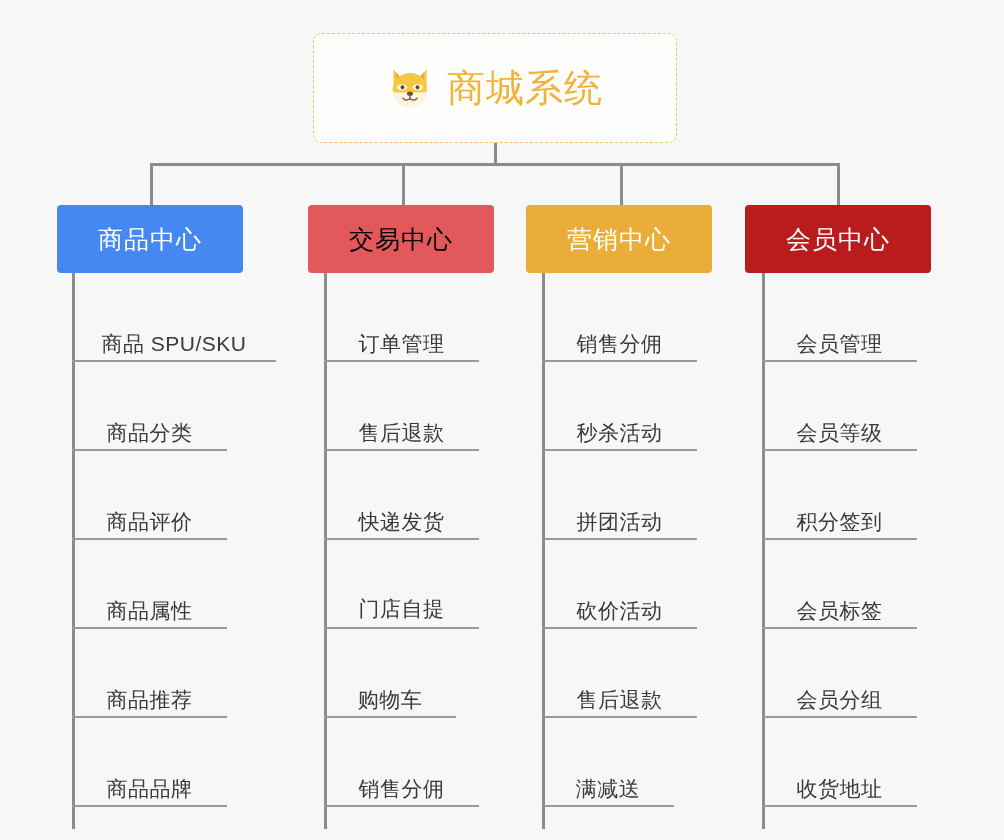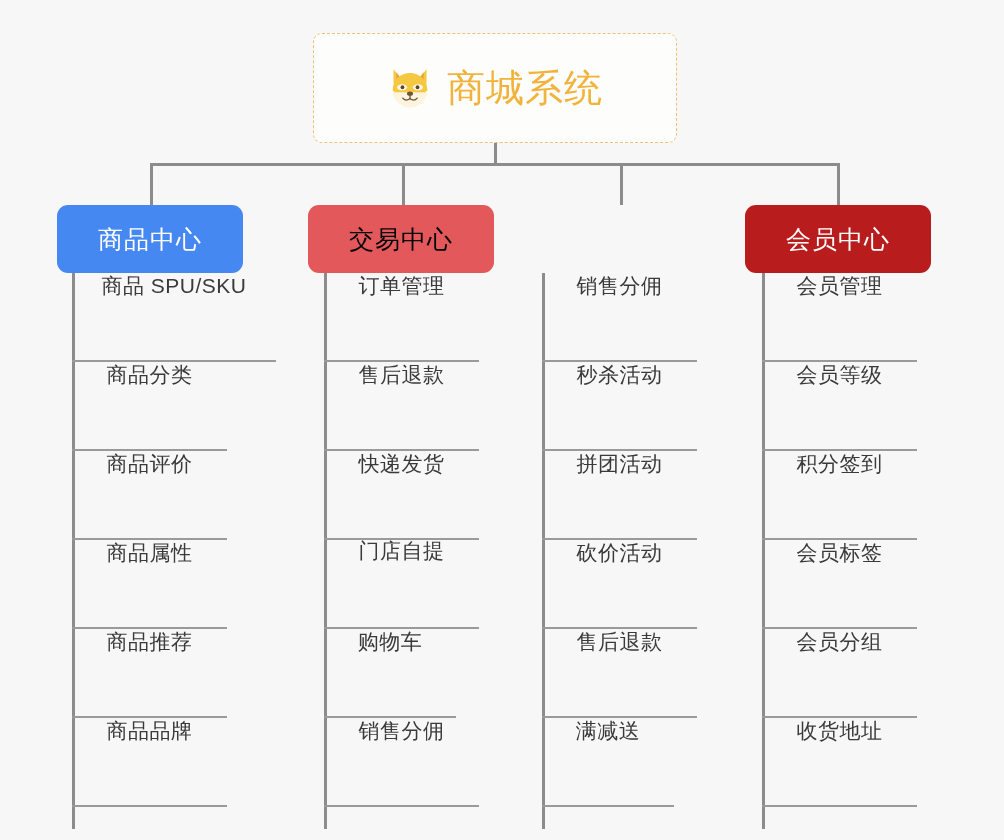--- a/index.html
+++ b/index.html
@@ -58,21 +58,21 @@
     position: absolute;
     background: #8c8c8c;
   }
   .conn-v { width: 3px; }
   .conn-h { height: 3px; }
 
   
   .cat-box {
     position: absolute;
     height: 68px;
-    border-radius: 11px;
+    border-radius: 4px;
     display: flex;
     align-items: center;
     justify-content: center;
     color: #ffffff;
     font-size: 25px;
     letter-spacing: 1px;
     white-space: nowrap;
   }
 
   
@@ -87,22 +87,23 @@
     width: 3px;
     background: #8c8c8c;
   }
   .leaf-item {
     position: absolute;
     left: 0;
     height: 89px;
     box-sizing: border-box;
     border-bottom: 2px solid #9a9a9a;
     display: flex;
+    align-items: flex-end;
     justify-content: center;
-    padding-bottom: 9px;
+    padding-bottom: 3px;
   }
   .leaf-label {
     font-size: 21px;
     color: #3a3a3a;
     white-space: nowrap;
     line-height: 1.25;
     letter-spacing: 0.5px;
     padding: 0 10px;
   }
 </style>
@@ -140,20 +141,23 @@
   <div class="conn conn-v" style="left: 402px; top: 163px; width: 3px; height: 42px; background: rgb(140, 140, 140);"></div>
   <div class="conn conn-v" style="left: 620px; top: 163px; width: 3px; height: 42px; background: rgb(140, 140, 140);"></div>
   <div class="conn conn-v" style="left: 837px; top: 163px; width: 3px; height: 42px; background: rgb(140, 140, 140);"></div>
 
   <div class="cat-box" style="left: 57px; top: 205px; width: 186px; background: rgb(70, 136, 241); color: rgb(255, 255, 255);">
     <span>商品中心</span>
   </div>
   <div class="cat-box" style="left: 308px; top: 205px; width: 186px; background: rgb(226, 88, 91); color: #000000;">
     <span>交易中心</span>
   </div>
+  <div class="cat-box" style="left: 526px; top: 205px; width: 186px; background: rgb(235, 173, 58); color: rgb(255, 255, 255);">
+    <span>营销中心</span>
+  </div>
   <div class="cat-box" style="left: 745px; top: 205px; width: 186px; background: #b91c1c; color: rgb(255, 255, 255);">
     <span>会员中心</span>
   </div>
 
   <div class="leaf-col" style="left:72px;">
     <div class="leaf-trunk" style="height: 556px; background: rgb(140, 140, 140);"></div>
     <div class="leaf-item" style="top:0px; width:204px;">
       <span class="leaf-label">商品 SPU/SKU</span>
     </div>
     <div class="leaf-item" style="top:89px; width:155px;">

